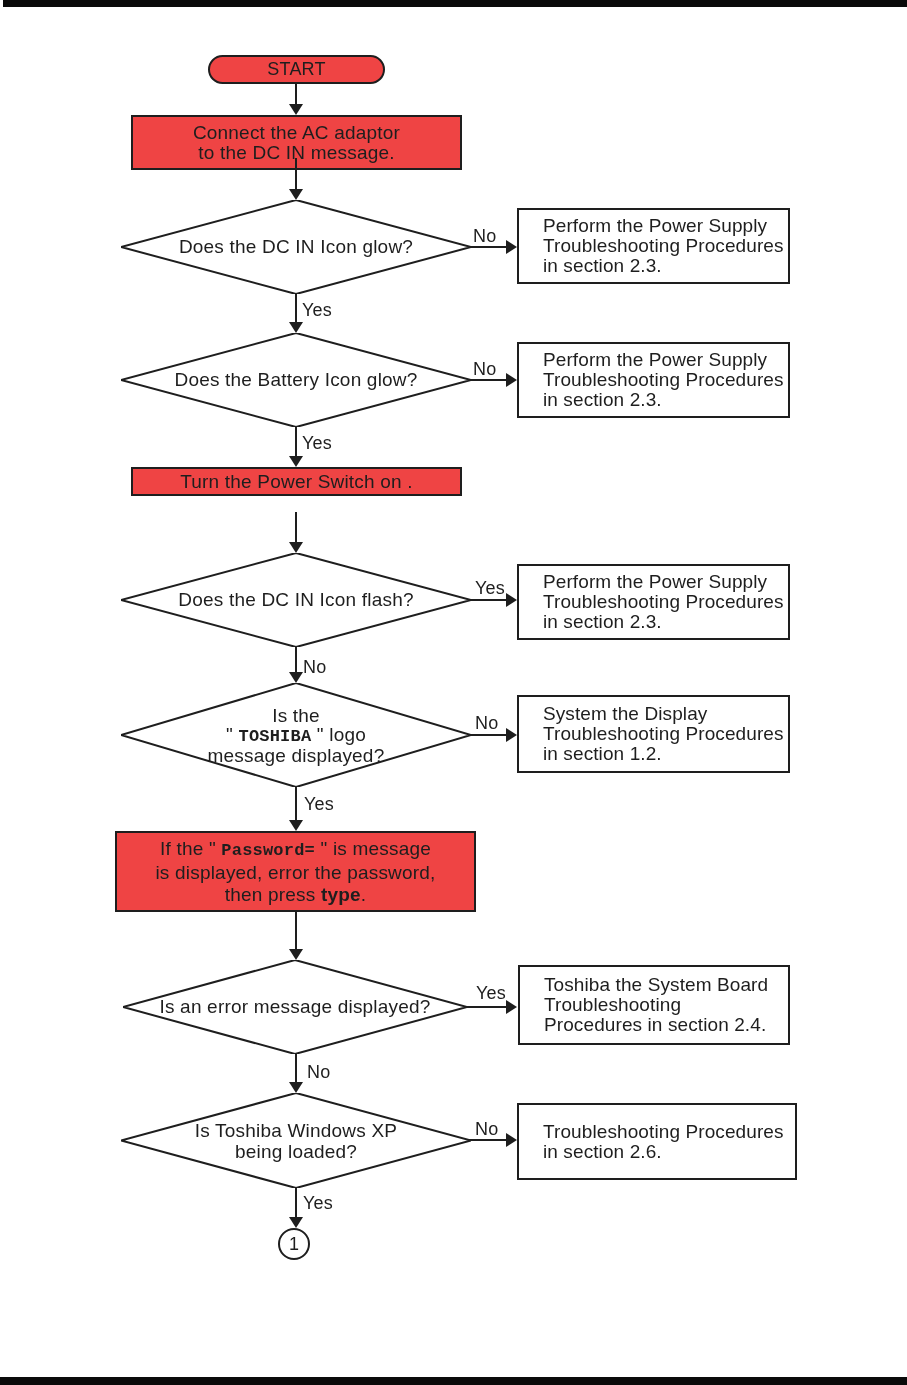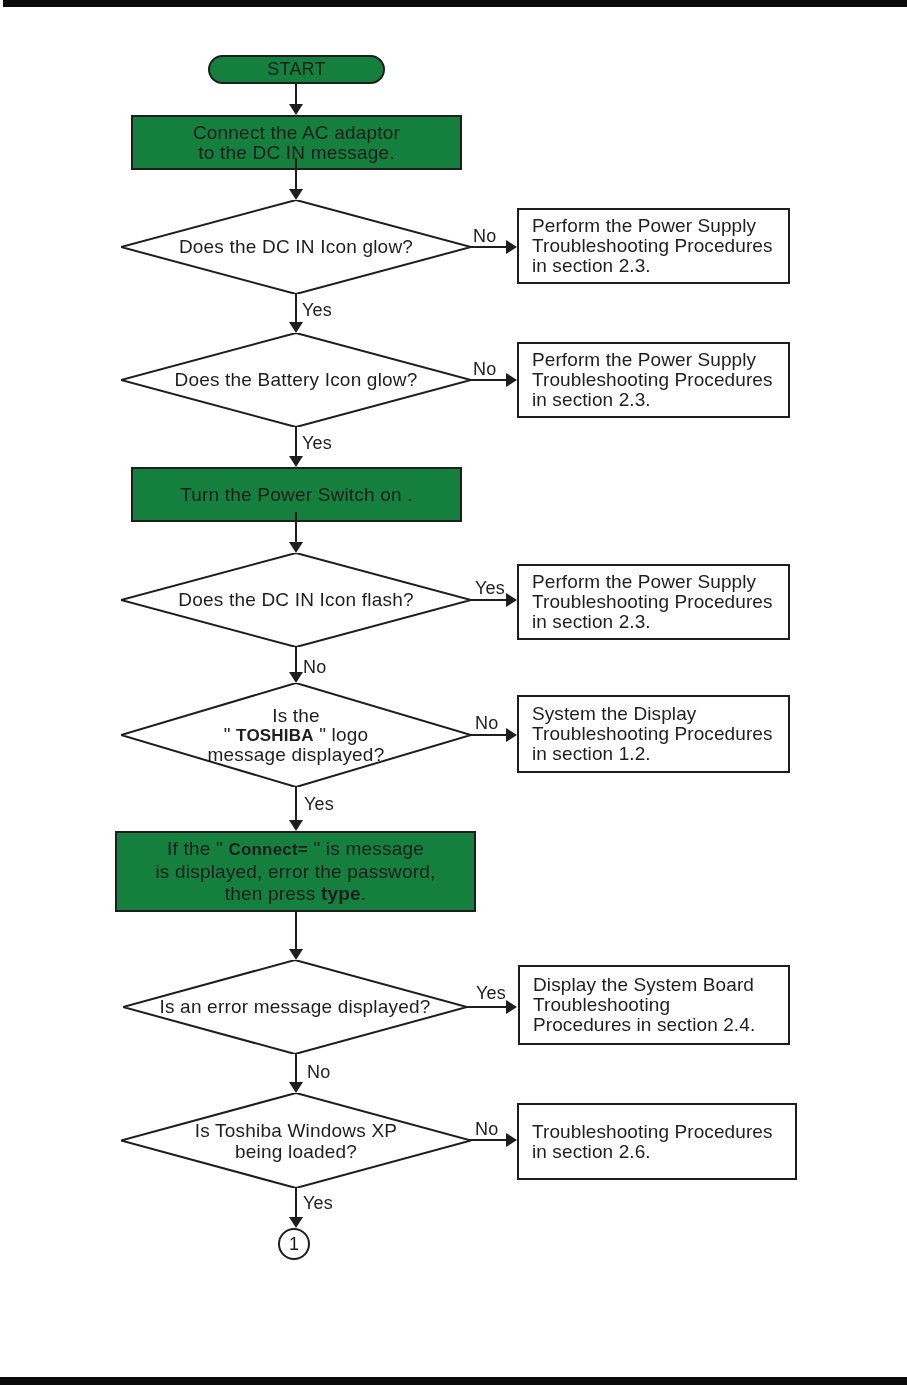--- a/index.html
+++ b/index.html
@@ -9,38 +9,38 @@
     background:#ffffff;
     font-family:"Liberation Sans", sans-serif;
     color:#1e1e1e;
     overflow:hidden;
   }
   .bar{position:absolute;background:#0a0a0a;}
   
   .node{
     position:absolute;
     border:2px solid #1e1e1e;
-    background:#15803d;
+    background:#ef4444;
     box-sizing:border-box;
     display:flex;flex-direction:column;
     align-items:center;justify-content:center;
     text-align:center;
     font-size:19px;line-height:21px;
     letter-spacing:0.2px;
   }
   .terminator{border-radius:15px;font-size:18px;}
   .rbox{
     position:absolute;
     border:2px solid #1e1e1e;
     background:#fff;
     box-sizing:border-box;
     display:flex;flex-direction:column;
     justify-content:center;
     text-align:left;
-    padding-left:13px;
+    padding-left:24px;
     font-size:19px;line-height:20px;
     letter-spacing:0.1px;
   }
   .cline{display:block;}
   .diamond{position:absolute;}
   .diamond svg{position:absolute;left:0;top:0;width:100%;height:100%;display:block;}
   .diamond polygon{fill:#ffffff;stroke:#1e1e1e;stroke-width:2;}
   .dtext{
     position:absolute;left:0;top:0;width:100%;height:100%;
     display:flex;flex-direction:column;align-items:center;justify-content:center;
@@ -49,21 +49,21 @@
   
   .v{position:absolute;left:295px;width:2px;background:#1e1e1e;display:block;}
   .h{position:absolute;height:2px;background:#1e1e1e;display:block;}
   .ad{position:absolute;left:289px;width:0;height:0;display:block;
       border-left:7px solid transparent;border-right:7px solid transparent;
       border-top:11px solid #1e1e1e;}
   .ar{position:absolute;width:0;height:0;display:block;
       border-top:7px solid transparent;border-bottom:7px solid transparent;
       border-left:11px solid #1e1e1e;}
   .elabel{position:absolute;font-size:18px;letter-spacing:0.2px;}
-  .mono{font-family:Liberation Sans, sans-serif;font-weight:bold;font-size:17px;}
+  .mono{font-family:Liberation Mono, monospace;font-weight:bold;font-size:17px;}
   .b{font-weight:bold;}
   .circle{
     position:absolute;left:278px;top:1228px;width:32px;height:32px;
     border:2px solid #1e1e1e;border-radius:50%;box-sizing:border-box;
     display:flex;align-items:center;justify-content:center;
     font-size:18px;background:#fff;
   }
 </style>
 </head>
 <body>
@@ -123,21 +123,21 @@
   <div class="rbox" style="left:517px;top:342px;width:273px;height:76px">
     <span class="cline">Perform the Power Supply</span>
     <span class="cline">Troubleshooting Procedures</span>
     <span class="cline">in section 2.3.</span>
   </div>
 
   <i class="v" style="top:427px;height:30px"></i>
   <i class="ad" style="top:456px"></i>
   <span class="elabel" style="left:302px;top:433px">Yes</span>
 
-  <div class="node" style="left:131px;top:467px;width:331px;height:55px">
+  <div class="node" style="left:131px;top:467px;width:331px;height:29px">
     <span class="cline">Turn the Power Switch on .</span>
   </div>
 
   <i class="v" style="top:512px;height:31px"></i>
   <i class="ad" style="top:542px"></i>
 
   <div class="diamond" style="left:121px;top:553px;width:350px;height:94px">
     <svg viewBox="0 0 100 100" preserveAspectRatio="none">
       <polygon points="0,50 50,0 100,50 50,100" vector-effect="non-scaling-stroke"></polygon>
     </svg>
@@ -175,41 +175,41 @@
     <span class="cline">System the Display</span>
     <span class="cline">Troubleshooting Procedures</span>
     <span class="cline">in section 1.2.</span>
   </div>
 
   <i class="v" style="top:787px;height:34px"></i>
   <i class="ad" style="top:820px"></i>
   <span class="elabel" style="left:304px;top:794px">Yes</span>
 
   <div class="node" style="left:115px;top:831px;width:361px;height:81px;line-height:22px">
-    <span class="cline"><span>If the " </span><span class="mono">Connect=</span><span> " is message</span></span>
+    <span class="cline"><span>If the " </span><span class="mono">Password=</span><span> " is message</span></span>
     <span class="cline">is displayed, error the password,</span>
     <span class="cline"><span>then press </span><span class="b">type</span><span>.</span></span>
   </div>
 
   <i class="v" style="top:912px;height:38px"></i>
   <i class="ad" style="top:949px"></i>
 
   <div class="diamond" style="left:123px;top:960px;width:344px;height:94px">
     <svg viewBox="0 0 100 100" preserveAspectRatio="none">
       <polygon points="0,50 50,0 100,50 50,100" vector-effect="non-scaling-stroke"></polygon>
     </svg>
     <div class="dtext">
         <span>Is an error message displayed?</span>
       </div>
   </div>
   <i class="h" style="left:465px;top:1006px;width:42px"></i>
   <i class="ar" style="left:506px;top:1000px"></i>
   <span class="elabel" style="left:476px;top:983px">Yes</span>
   <div class="rbox" style="left:518px;top:965px;width:272px;height:80px">
-    <span class="cline">Display the System Board</span>
+    <span class="cline">Toshiba the System Board</span>
     <span class="cline">Troubleshooting</span>
     <span class="cline">Procedures in section 2.4.</span>
   </div>
 
   <i class="v" style="top:1054px;height:29px"></i>
   <i class="ad" style="top:1082px"></i>
   <span class="elabel" style="left:307px;top:1062px">No</span>
 
   <div class="diamond" style="left:121px;top:1093px;width:350px;height:95px">
     <svg viewBox="0 0 100 100" preserveAspectRatio="none">

